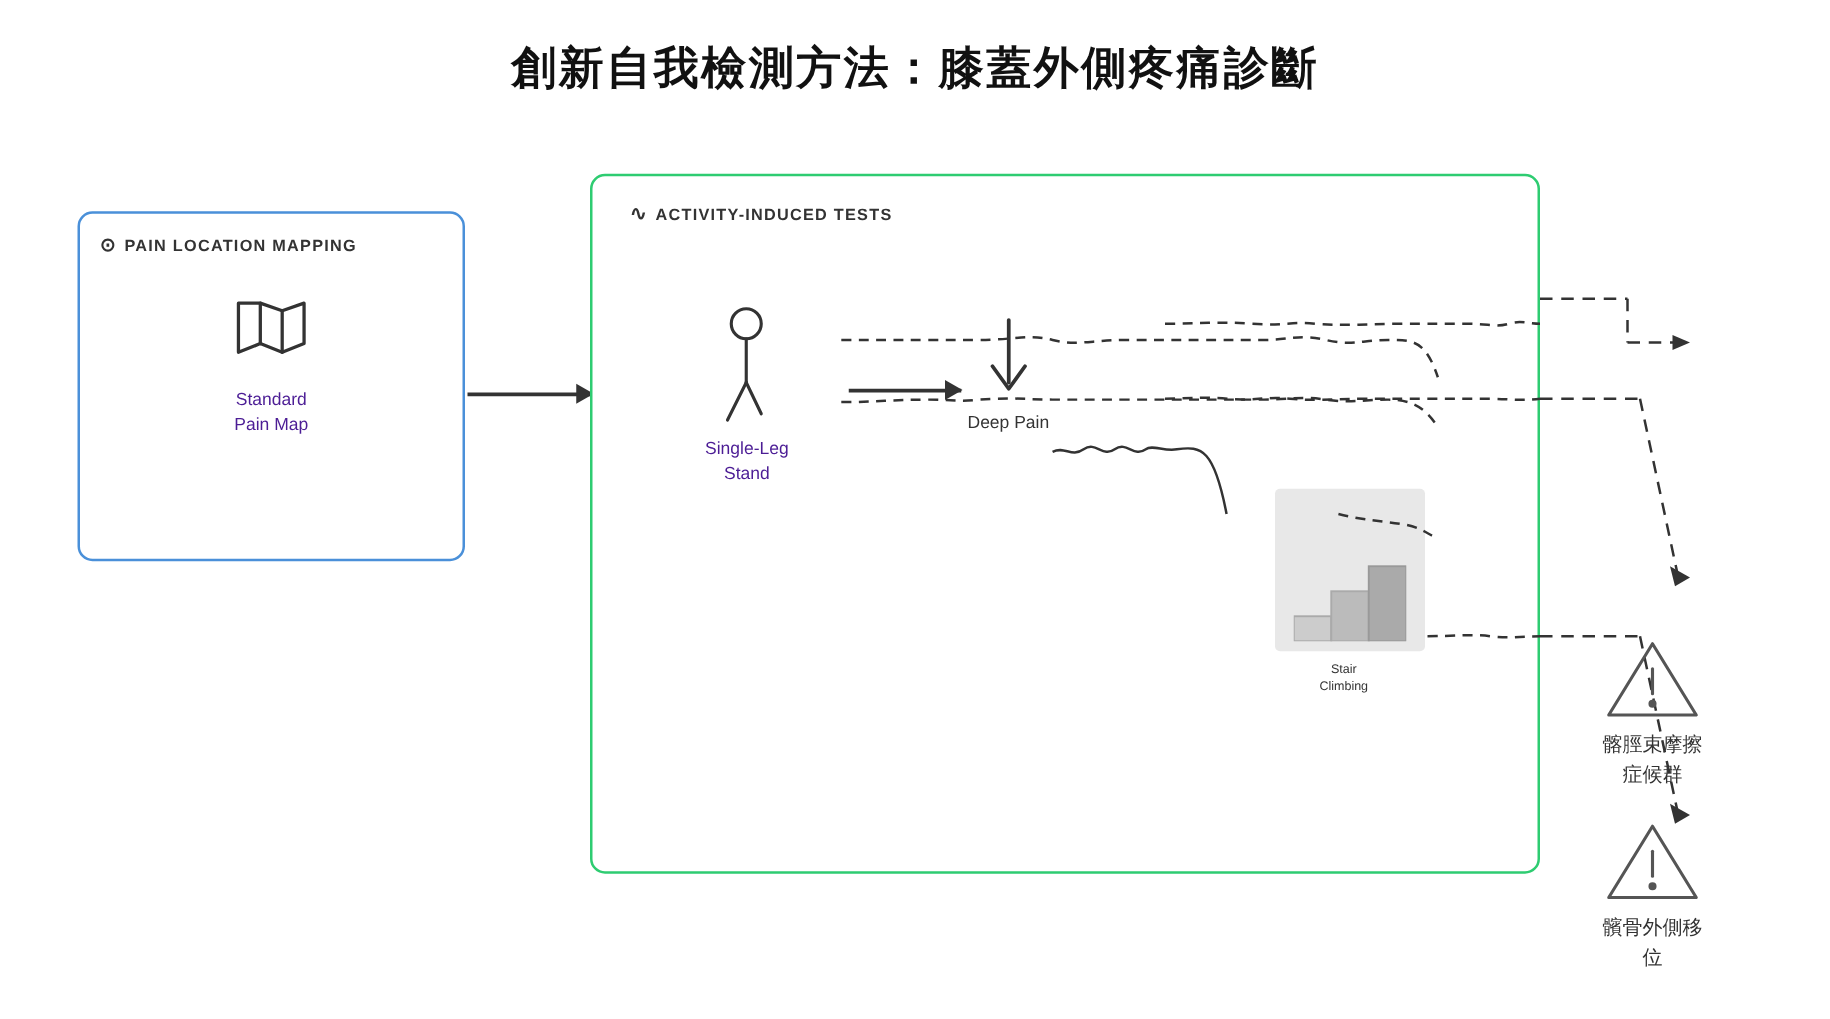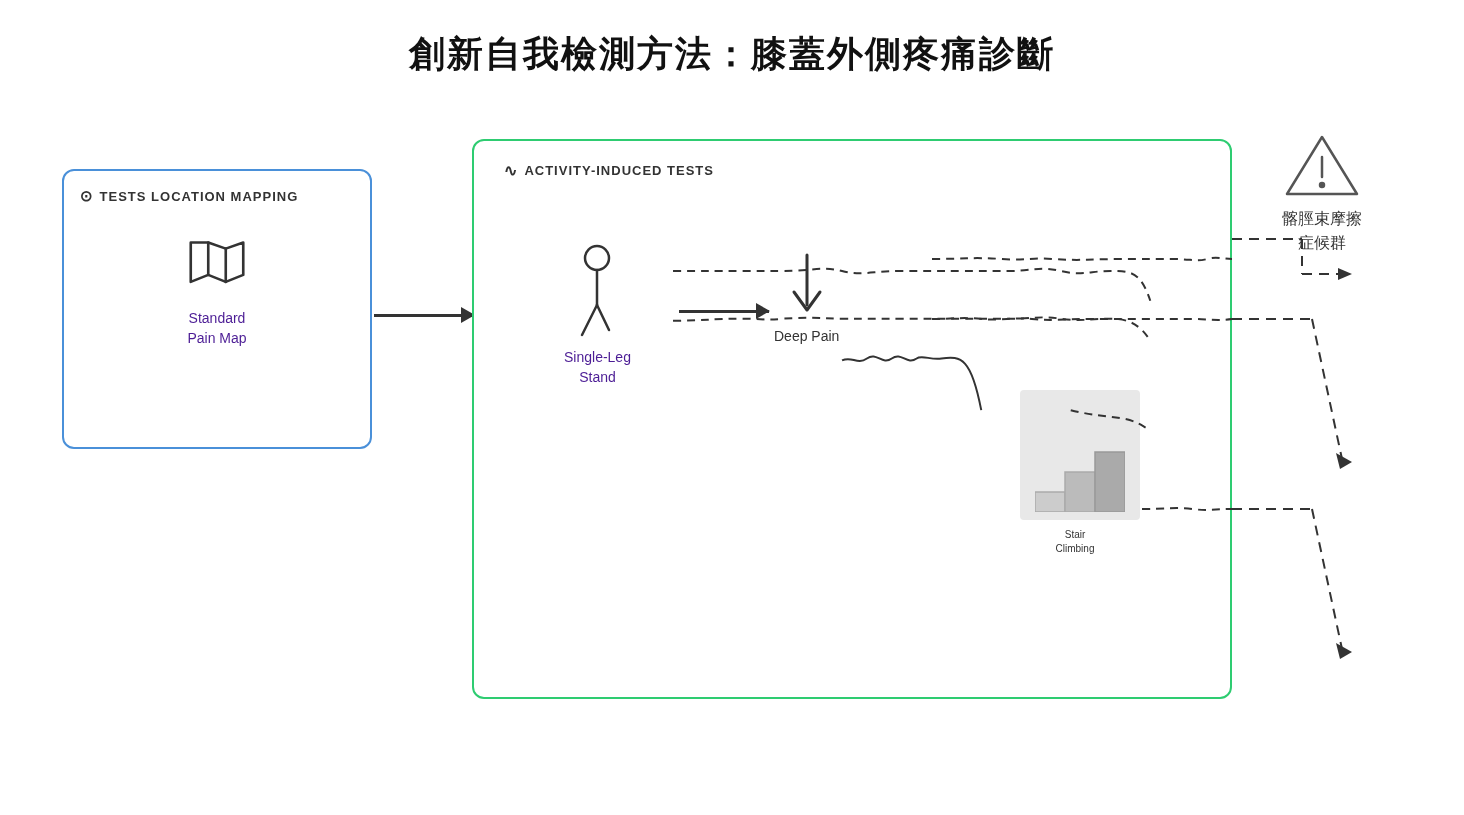--- a/index.html
+++ b/index.html
@@ -244,21 +244,21 @@
       pointer-events: none;
     }
 
     
     .diagnosis-area {
       position: absolute;
       right: 0px;
       top: 0px;
       display: flex;
       flex-direction: column;
-      justify-content: flex-start;
+      justify-content: flex-end;
       height: 660px;
       width: 200px;
       gap: 20px;
       padding-top: 10px;
     }
 
     .diagnosis-item {
       display: flex;
       flex-direction: column;
       align-items: center;
@@ -292,21 +292,21 @@
 <body>
 
 <div class="main-container">
   <div class="title">創新自我檢測方法：膝蓋外側疼痛診斷</div>
 
   <div class="diagram-area">
 
     <div class="pain-location-box">
       <div class="pain-location-header">
         <span class="location-pin-icon">⊙</span>
-        <span>TESTS LOCATION MAPPING</span>
+        <span>PAIN LOCATION MAPPING</span>
       </div>
       <div class="pain-icons-row">
 
         <div class="pain-icon-item">
           <div class="map-icon">
             <svg viewBox="0 0 80 70" fill="none" stroke="#333" stroke-width="3" stroke-linecap="round" stroke-linejoin="round">
 
               <path d="M10 15 L10 60 L30 52 L50 60 L70 52 L70 15 L50 22 L30 15 Z"></path>
               <line x1="30" y1="15" x2="30" y2="52"></line>
               <line x1="50" y1="22" x2="50" y2="60"></line>
@@ -407,17 +407,25 @@
 
       <div class="diagnosis-item">
         <svg class="warning-triangle" viewBox="0 0 80 70" fill="none" stroke="#555" stroke-width="2.5" stroke-linecap="round" stroke-linejoin="round">
           <path d="M40 8 L75 65 L5 65 Z"></path>
           <line x1="40" y1="28" x2="40" y2="48"></line>
           <circle cx="40" cy="56" r="2" fill="#555"></circle>
         </svg>
         <div class="diagnosis-label">髂脛束摩擦<br>症候群</div>
       </div>
 
+      <div class="diagnosis-item">
+        <svg class="warning-triangle" viewBox="0 0 80 70" fill="none" stroke="#555" stroke-width="2.5" stroke-linecap="round" stroke-linejoin="round">
+          <path d="M40 8 L75 65 L5 65 Z"></path>
+          <line x1="40" y1="28" x2="40" y2="48"></line>
+          <circle cx="40" cy="56" r="2" fill="#555"></circle>
+        </svg>
+        <div class="diagnosis-label">髕骨外側移<br>位</div>
+      </div>
 
     </div>
 
   </div>
 </div>
 
 </body></html>

